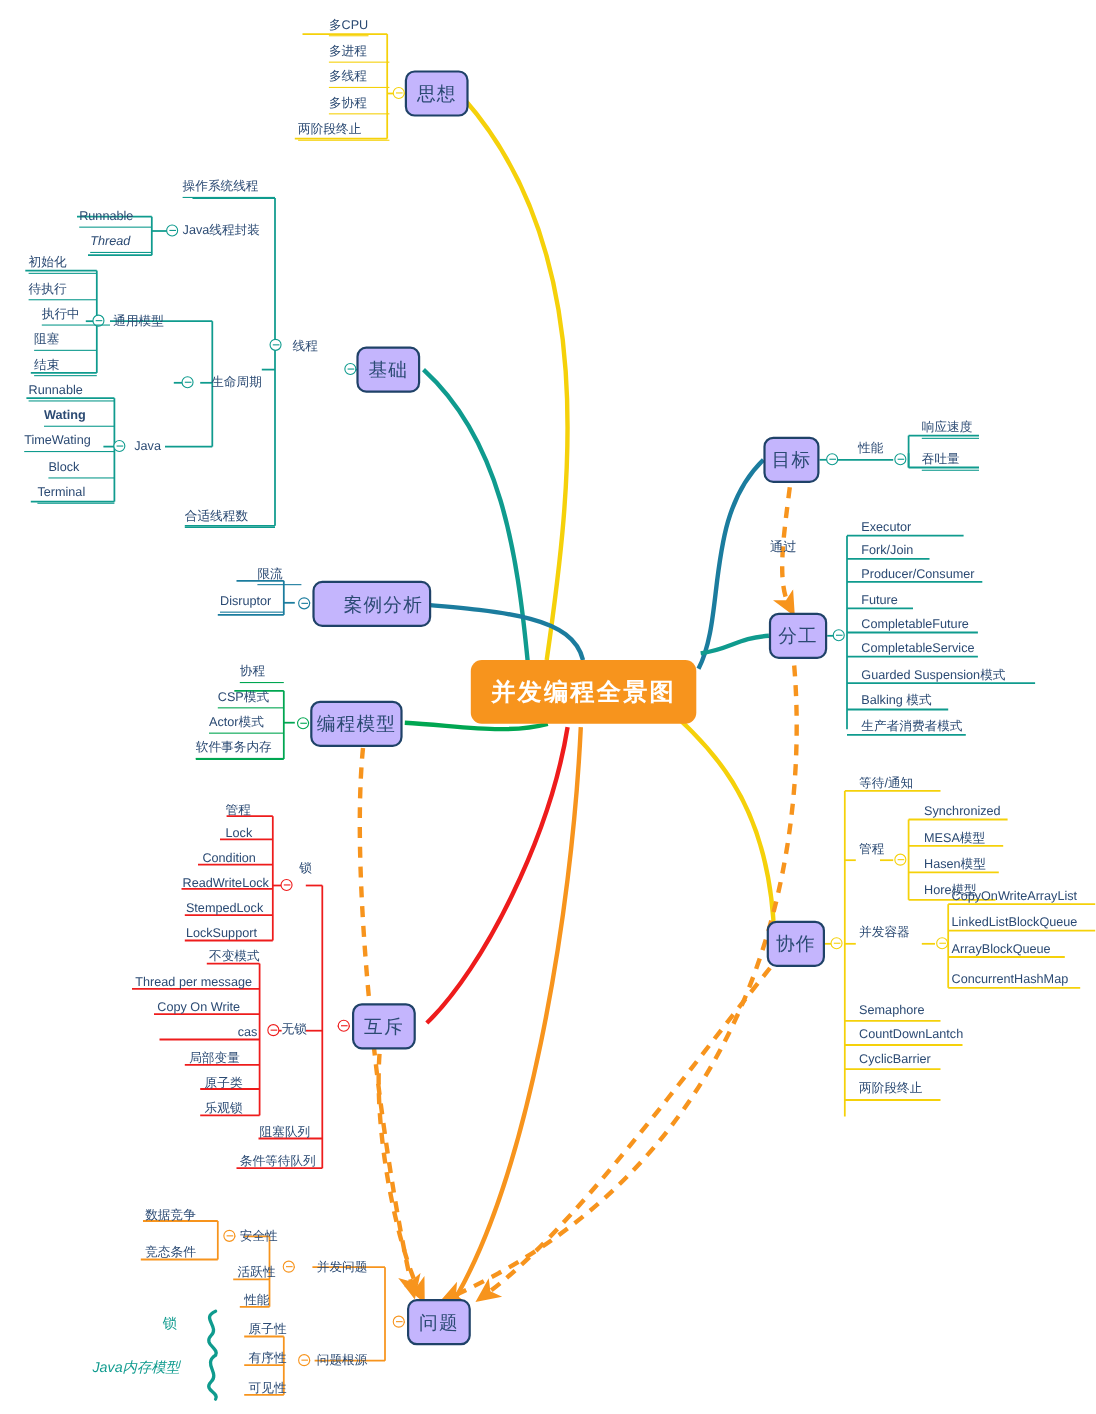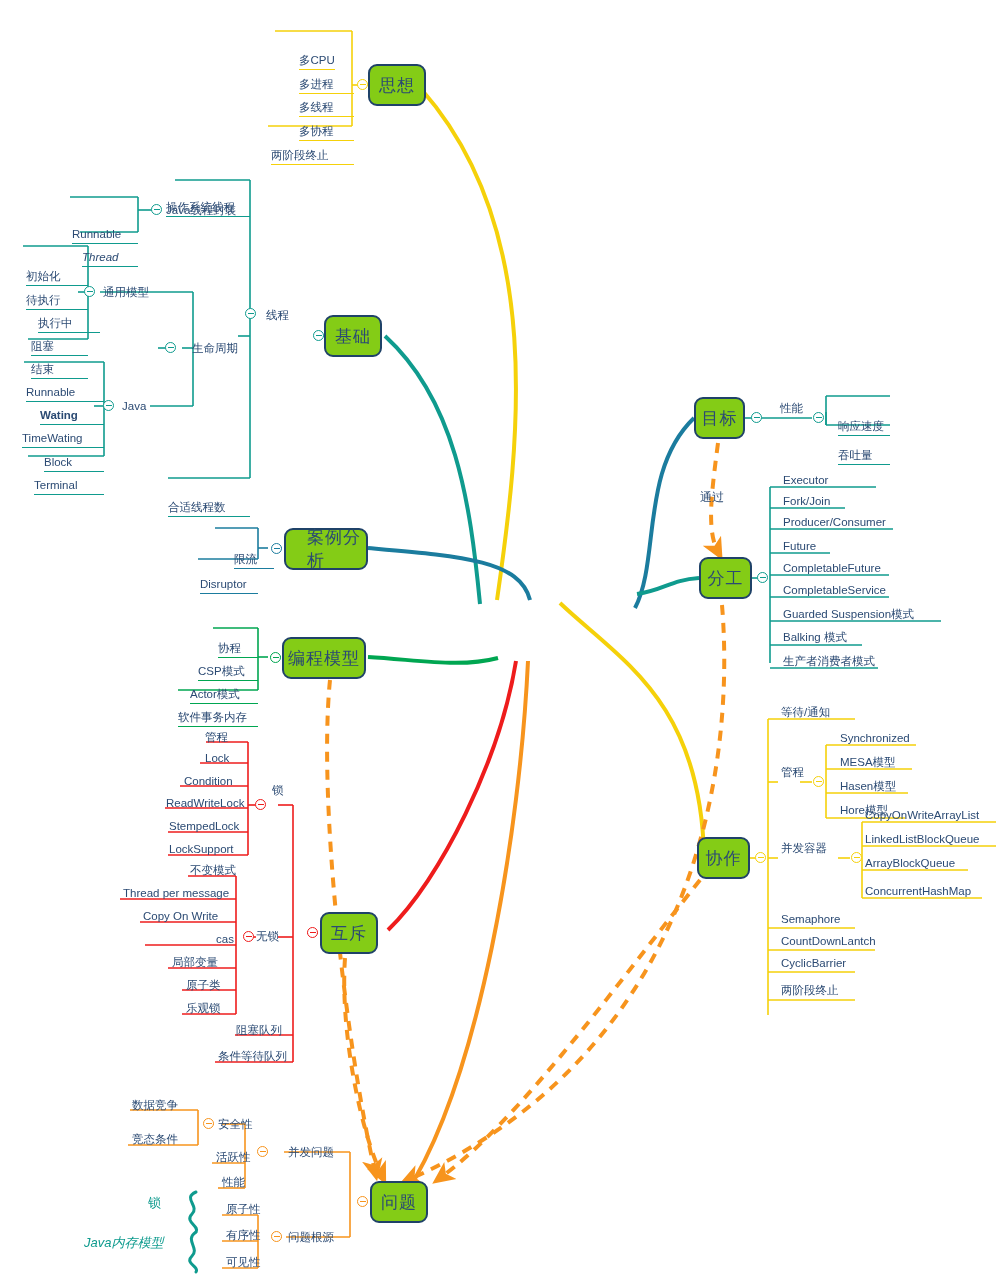--- a/index.html
+++ b/index.html
@@ -4,21 +4,21 @@
 <style>
   html,body{margin:0;padding:0;background:#ffffff;}
   body{font-family:"Liberation Sans","DejaVu Sans",sans-serif;}
   #canvas{position:relative;width:996px;height:1285px;overflow:hidden;background:#fff;}
   #wires{position:absolute;left:0;top:0;width:996px;height:1285px;pointer-events:none;}
 
   
   .mnode{
     position:absolute;
     border:2.5px solid #1f4268;
-    background:#84cc16;
+    background:#c4b5fd;
     border-radius:9px;
     color:#2b4a73;
     font-size:17px;
     display:flex;align-items:center;justify-content:center;
     box-sizing:border-box;
     letter-spacing:1px;
   }
   
   .root{
     position:absolute;
@@ -34,21 +34,21 @@
   
   .leaf{
     position:absolute;
     font-size:11.5px;
     color:#2b4a73;
     white-space:nowrap;
     box-sizing:border-box;
     padding-bottom:2px;
     line-height:14px;
   }
-  .leaf.u{border-bottom:1.6px solid var(--c,#0f9b8e);margin-top:37px;}
+  .leaf.u{border-bottom:1.6px solid var(--c,#0f9b8e);}
   .leaf.ital{font-style:italic;}
   .leaf.r{text-align:right;}
   .lbl{
     position:absolute;font-size:11.5px;color:#2b4a73;white-space:nowrap;line-height:14px;
   }
   .lbl.teal{color:#0f9b8e;font-size:13px;}
   .lbl.dash{color:#2b4a73;font-size:12px;}
 
   
   .tog{
@@ -228,20 +228,21 @@
     <path d="M196,1192 C 182,1198 200,1206 192,1214 C 184,1222 200,1226 196,1232" stroke="#0f9b8e" stroke-width="3" fill="none" stroke-linecap="round"></path>
     <path d="M196,1232 C 184,1240 200,1248 192,1256 C 184,1264 200,1266 196,1272" stroke="#0f9b8e" stroke-width="3" fill="none" stroke-linecap="round"></path>
 
     <path d="M718,443 C 712,490 706,530 718,552" stroke="#f7941d" stroke-width="4" stroke-dasharray="10 8" fill="none" marker-end="url(#ar)"></path>
     <path d="M722,605 C 735,760 700,1050 408,1180" stroke="#f7941d" stroke-width="4" stroke-dasharray="10 8" fill="none" marker-end="url(#ar)"></path>
     <path d="M700,880 C 620,980 520,1120 440,1178" stroke="#f7941d" stroke-width="4" stroke-dasharray="10 8" fill="none" marker-end="url(#ar)"></path>
     <path d="M330,680 C 318,800 345,1040 375,1172" stroke="#f7941d" stroke-width="4" stroke-dasharray="10 8" fill="none" marker-end="url(#ar)"></path>
     <path d="M345,958 C 340,1030 360,1130 382,1176" stroke="#f7941d" stroke-width="4" stroke-dasharray="10 8" fill="none" marker-end="url(#ar)"></path>
   </svg>
 
+  <div class="root" style="left:428px;top:600px;width:205px;height:58px;">并发编程全景图</div>
 
   <div class="mnode" style="left:368px;top:64px;width:58px;height:42px;">思想</div>
   <div class="tog" style="left:357px;top:79px;--c:#f5d10a;"></div>
   <div class="leaf u" style="left:299px;top:16px;--c:#f5d10a;">多CPU</div>
   <div class="leaf u" style="left:299px;top:40px;--c:#f5d10a;width:55px;">多进程</div>
   <div class="leaf u" style="left:299px;top:63px;--c:#f5d10a;width:55px;">多线程</div>
   <div class="leaf u" style="left:299px;top:87px;--c:#f5d10a;width:55px;">多协程</div>
   <div class="leaf u" style="left:271px;top:111px;--c:#f5d10a;width:83px;">两阶段终止</div>
 
   <div class="mnode" style="left:324px;top:315px;width:58px;height:42px;">基础</div>
@@ -269,21 +270,21 @@
   <div class="leaf u" style="left:38px;top:279px;--c:#0f9b8e;width:62px;">执行中</div>
   <div class="leaf u" style="left:31px;top:302px;--c:#0f9b8e;width:57px;">阻塞</div>
   <div class="leaf u" style="left:31px;top:325px;--c:#0f9b8e;width:57px;">结束</div>
 
   <div class="leaf u" style="left:26px;top:348px;--c:#0f9b8e;width:78px;">Runnable</div>
   <div class="leaf u" style="left:40px;top:371px;--c:#0f9b8e;width:64px;font-weight:bold;">Wating</div>
   <div class="leaf u" style="left:22px;top:394px;--c:#0f9b8e;width:82px;">TimeWating</div>
   <div class="leaf u" style="left:44px;top:418px;--c:#0f9b8e;width:60px;">Block</div>
   <div class="leaf u" style="left:34px;top:441px;--c:#0f9b8e;width:70px;">Terminal</div>
 
-  <div class="mnode" style="left:284px;top:528px;width:84px;height:42px;padding-left:21px;">案例分析</div>
+  <div class="mnode" style="left:284px;top:528px;width:108px;height:42px;padding-left:21px;">案例分析</div>
   <div class="tog" style="left:271px;top:543px;--c:#1b7c9e;"></div>
   <div class="leaf u" style="left:234px;top:515px;--c:#1b7c9e;width:40px;">限流</div>
   <div class="leaf u" style="left:200px;top:540px;--c:#1b7c9e;width:58px;">Disruptor</div>
 
   <div class="mnode" style="left:282px;top:637px;width:84px;height:42px;">编程模型</div>
   <div class="tog" style="left:270px;top:652px;--c:#00a651;"></div>
   <div class="leaf u" style="left:218px;top:604px;--c:#00a651;width:40px;">协程</div>
   <div class="leaf u" style="left:198px;top:627px;--c:#00a651;width:60px;">CSP模式</div>
   <div class="leaf u" style="left:190px;top:650px;--c:#00a651;width:68px;">Actor模式</div>
   <div class="leaf u" style="left:178px;top:673px;--c:#00a651;width:80px;">软件事务内存</div>

